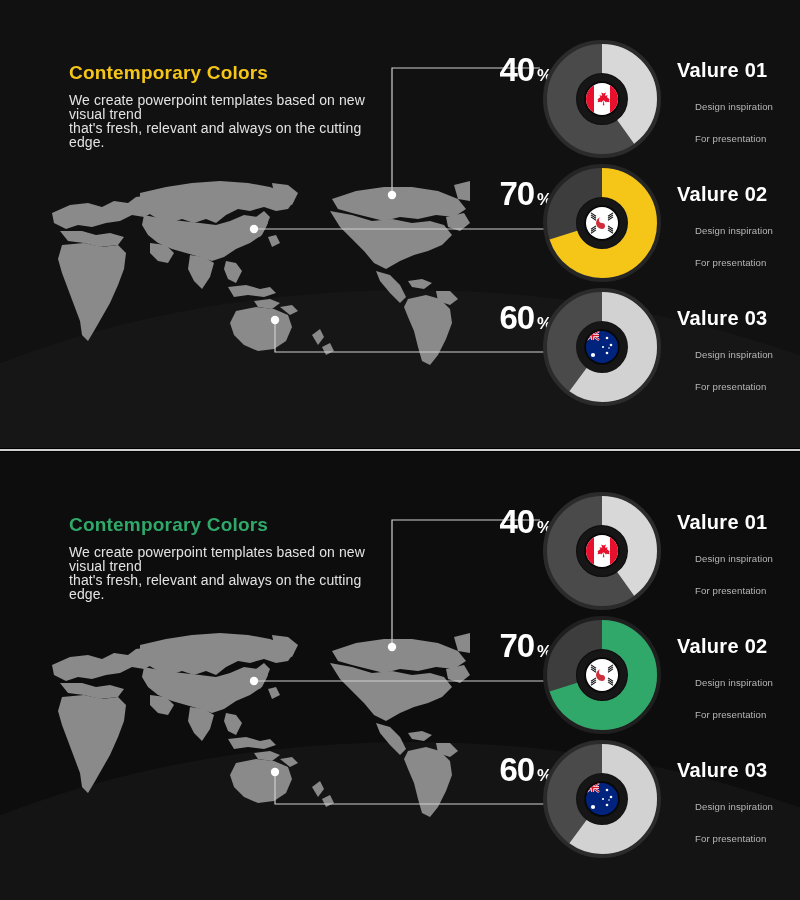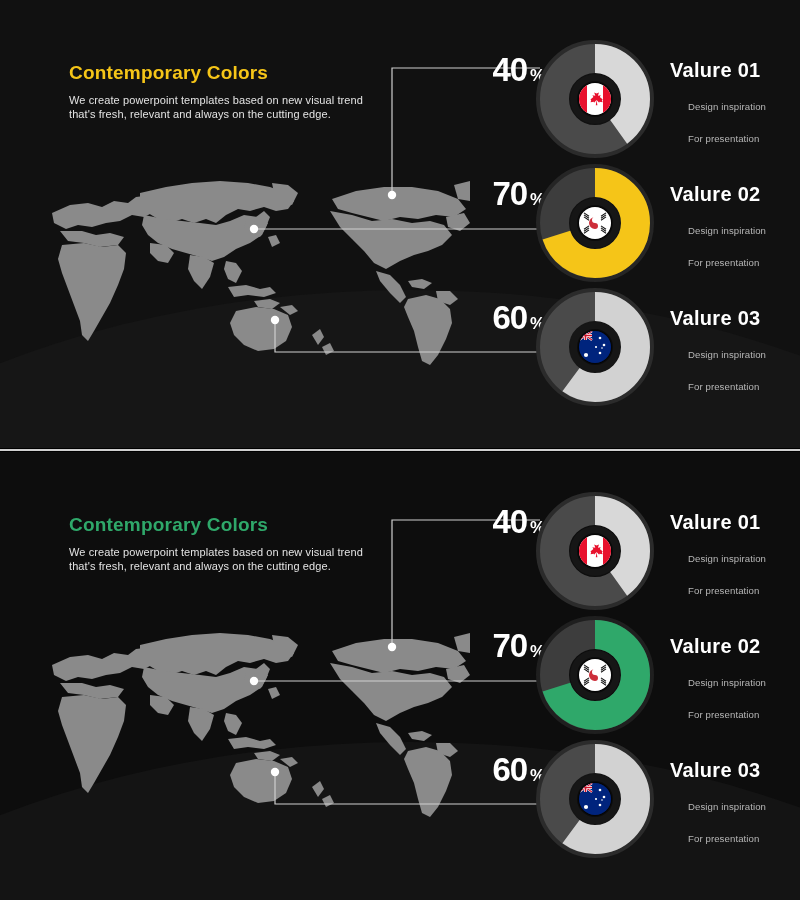--- a/index.html
+++ b/index.html
@@ -31,33 +31,33 @@
   }
   .panel.bottom .bg-arc{background:#141414;}
 
   
   .headblock{position:absolute;left:60px;top:62px;width:300px;margin-left:9px;}
   .head-title{
     font-size:19px;font-weight:bold;letter-spacing:.2px;
     margin:0 0 9px 0;
   }
   .head-sub{
-    font-size:11px;line-height:14px;color:#e3e3e3;
+    font-size:14px;line-height:14px;color:#e3e3e3;
     margin:0;letter-spacing:.1px;
   }
 
   
   .worldmap{position:absolute;left:40px;top:165px;width:430px;height:205px;}
   .worldmap svg{display:block;width:430px;height:205px;}
 
   
   .connectors{position:absolute;left:0;top:0;width:800px;height:448px;pointer-events:none;}
 
   
-  .row{position:absolute;left:9px;width:652px;height:124px;}
+  .row{position:absolute;left:16px;width:652px;height:124px;}
   .row.r1{top:37px;}
   .row.r2{top:161px;}
   .row.r3{top:285px;}
 
   .pct{
     position:absolute;right:0;top:14px;width:84px;
     text-align:right;color:#ffffff;white-space:nowrap;
   }
   .pct-wrap{position:absolute;left:452px;top:0;width:84px;}
   .pct-num{

